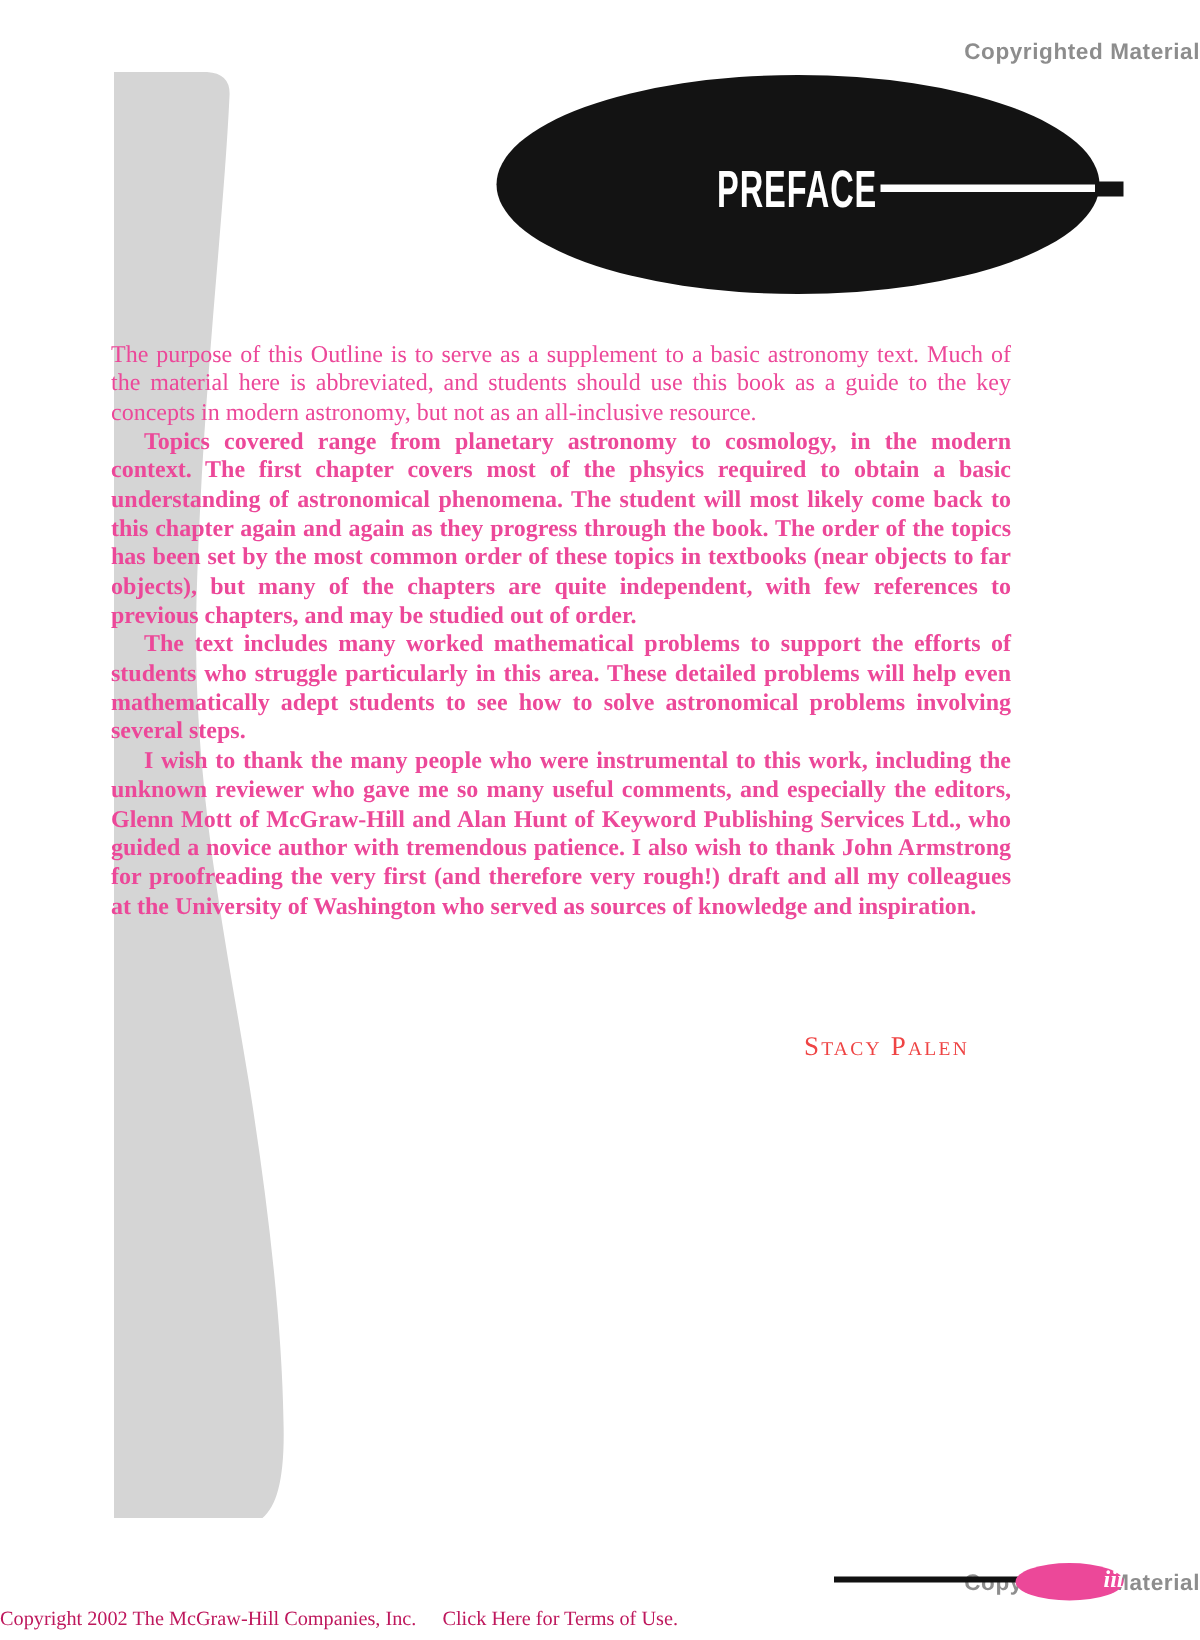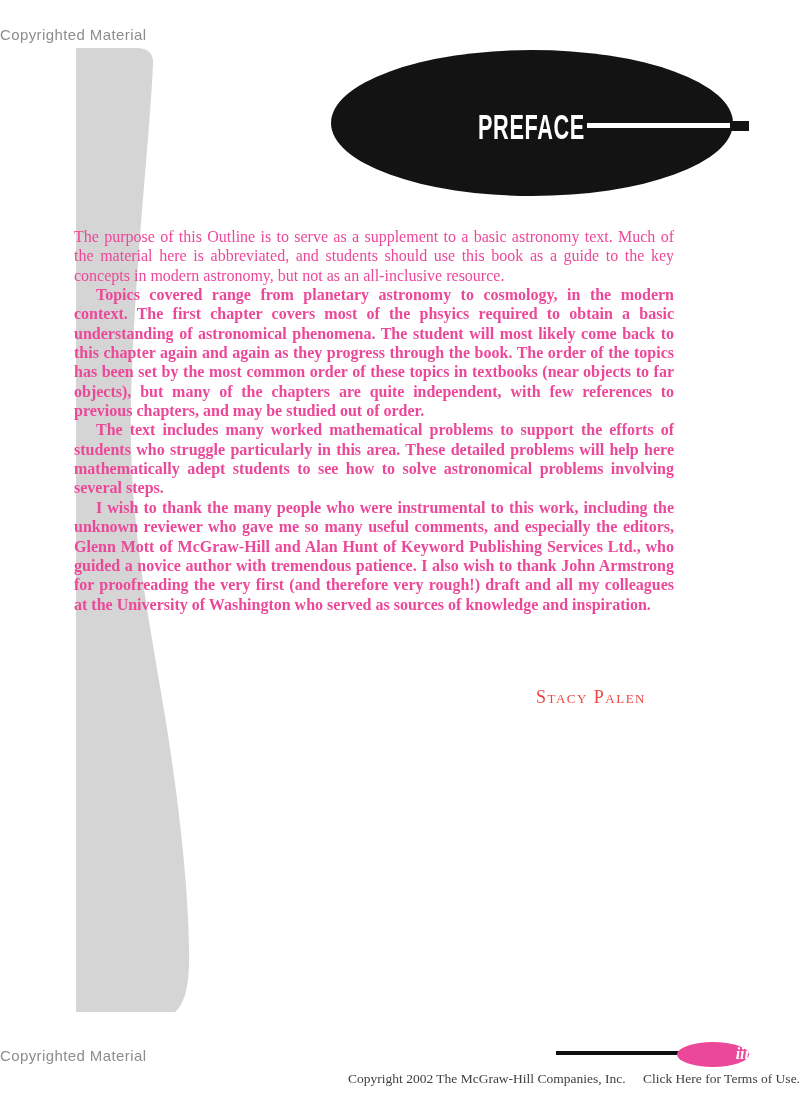--- a/index.html
+++ b/index.html
@@ -6,22 +6,22 @@
   .page {
     position:relative; width:800px; height:1093px; background:#ffffff;
     overflow:hidden; font-family:"Liberation Serif", serif;
   }
 
   
   .decor { position:absolute; left:0; top:0; }
 
   
   .watermark {
-    position:absolute; left:0; width:100%; text-align:left;
-    font-family:"Liberation Sans", sans-serif; font-weight:normal;
+    position:absolute; left:0; width:100%; text-align:right;
+    font-family:"Liberation Sans", sans-serif; font-weight:bold;
     font-size:15px; letter-spacing:0.4px; color:#8d8d8d;
   }
   .watermark.top { top:26px; }
   .watermark.bottom { top:1047px; }
 
   
   .banner {
     position:absolute; left:331px; top:50px; width:402px; height:146px;
     background:#131313; border-radius:50%;
   }
@@ -52,22 +52,22 @@
   .folio-line { position:absolute; left:556px; top:1051px; width:130px; height:4px; background:#111111; }
   .folio {
     position:absolute; left:677px; top:1042px; width:72px; height:25px;
     background:#ec4899; border-radius:50%; color:#ffffff; text-align:right;
     font-family:"Liberation Serif", serif; font-style:italic; font-weight:bold;
     font-size:16px; line-height:24px;
   }
 
   
   .copyright {
-    position:absolute; left:0; top:1071px; width:100%; text-align:right;
-    font-size:13.5px; color:#404040;
+    position:absolute; left:0; top:1071px; width:100%; text-align:left;
+    font-size:13.5px; color:#be185d;
   }
   .copyright .terms { margin-left:14px; }
 </style>
 </head>
 <body>
 
 <div class="page">
 
   <svg class="decor" width="200" height="1020" viewBox="0 0 200 1020" aria-hidden="true">
     <path d="M76 48 L138 48 Q154 49 153 64
@@ -81,21 +81,21 @@
   <div class="watermark top">Copyrighted Material</div>
 
   <div class="banner"></div>
   <span class="banner-title">PREFACE</span>
   <div class="rule-white"></div>
   <div class="rule-cap"></div>
 
   <div class="body-text">
     <p>The purpose of this Outline is to serve as a supplement to a basic astronomy text. Much of the material here is abbreviated, and students should use this book as a guide to the key concepts in modern astronomy, but not as an all-inclusive resource.</p>
     <p class="indent">Topics covered range from planetary astronomy to cosmology, in the modern context. The first chapter covers most of the phsyics required to obtain a basic understanding of astronomical phenomena. The student will most likely come back to this chapter again and again as they progress through the book. The order of the topics has been set by the most common order of these topics in textbooks (near objects to far objects), but many of the chapters are quite independent, with few references to previous chapters, and may be studied out of order.</p>
-    <p class="indent">The text includes many worked mathematical problems to support the efforts of students who struggle particularly in this area. These detailed problems will help here mathematically adept students to see how to solve astronomical problems involving several steps.</p>
+    <p class="indent">The text includes many worked mathematical problems to support the efforts of students who struggle particularly in this area. These detailed problems will help even mathematically adept students to see how to solve astronomical problems involving several steps.</p>
     <p class="indent">I wish to thank the many people who were instrumental to this work, including the unknown reviewer who gave me so many useful comments, and especially the editors, Glenn Mott of McGraw-Hill and Alan Hunt of Keyword Publishing Services Ltd., who guided a novice author with tremendous patience. I also wish to thank John Armstrong for proofreading the very first (and therefore very rough!) draft and all my colleagues at the University of Washington who served as sources of knowledge and inspiration.</p>
   </div>
 
   <div class="signature">Stacy Palen</div>
 
   <div class="watermark bottom">Copyrighted Material</div>
 
   <div class="folio-line"></div>
   <div class="folio">
     <span>iii</span>

